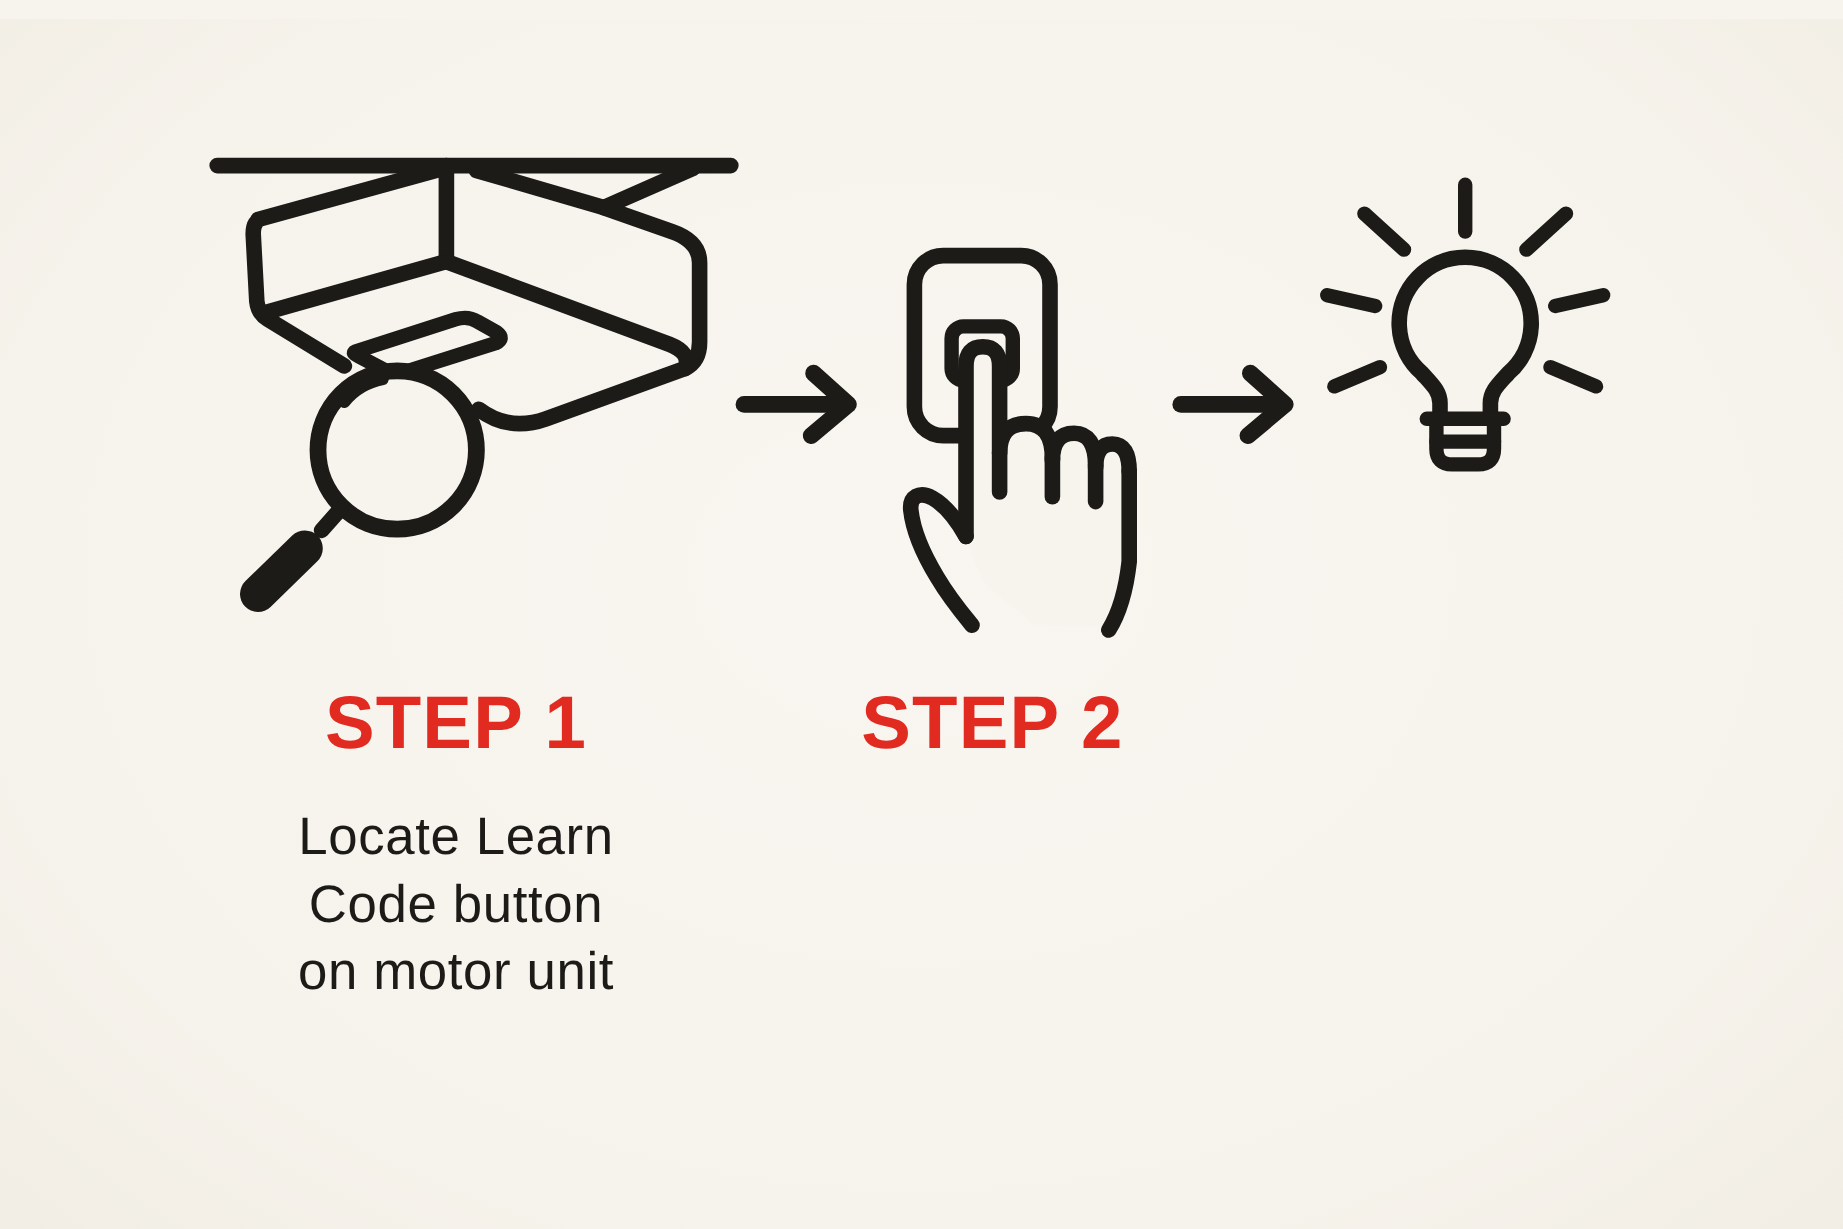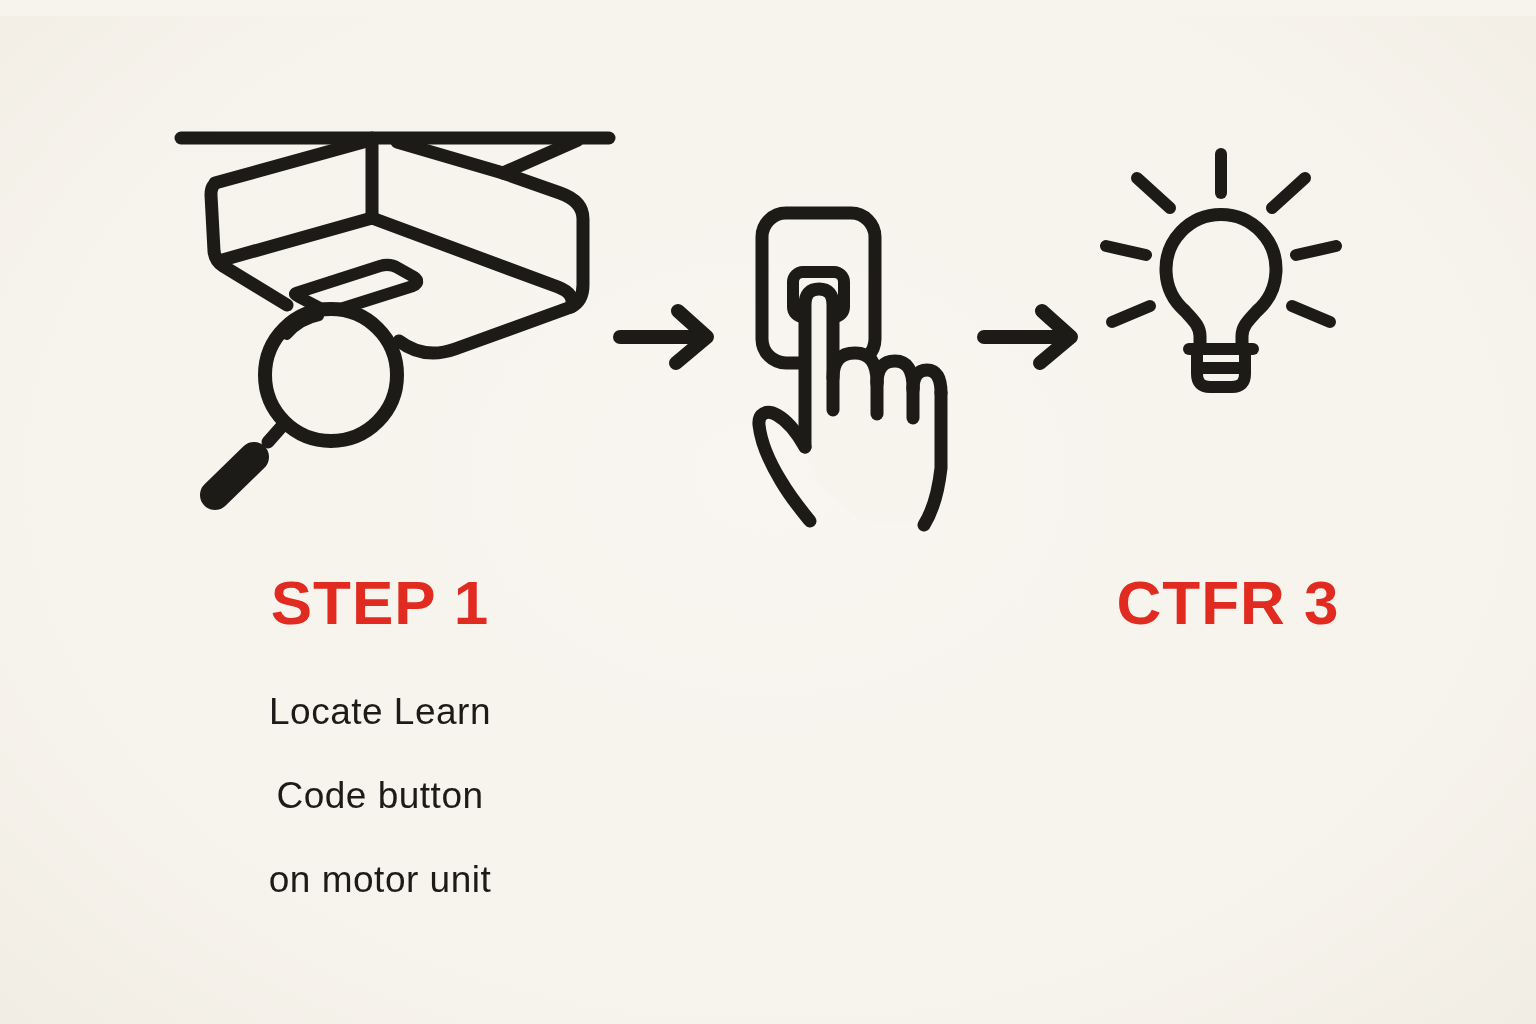--- a/index.html
+++ b/index.html
@@ -36,22 +36,22 @@
   .step-col h2{
     margin:0;
     font-size:62px;
     font-weight:bold;
     letter-spacing:1px;
     color:var(--accent-red);
     line-height:1;
   }
   .step-col p{
     margin:36px 0 0 0;
-    font-size:37px;
-    line-height:84px;
+    font-size:44px;
+    line-height:56px;
     letter-spacing:0.5px;
     color:var(--ink);
     white-space:pre-line;
   }
   .col-1{left:155px;width:450px;}
   .col-2{left:602px;width:450px;}
   .col-3{left:1003px;width:450px;}
 </style>
 </head>
 <body>
@@ -129,19 +129,19 @@
   </svg>
 
   <div class="step-col col-1">
     <h2>STEP 1</h2>
     <p>Locate Learn
 Code button
 on motor unit</p>
   </div>
 
   <div class="step-col col-2">
+    <h2>STEP 2</h2>
   </div>
 
   <div class="step-col col-3">
-    <h2>CTFR 3</h2>
   </div>
 
 </div>
 
 </body></html>

